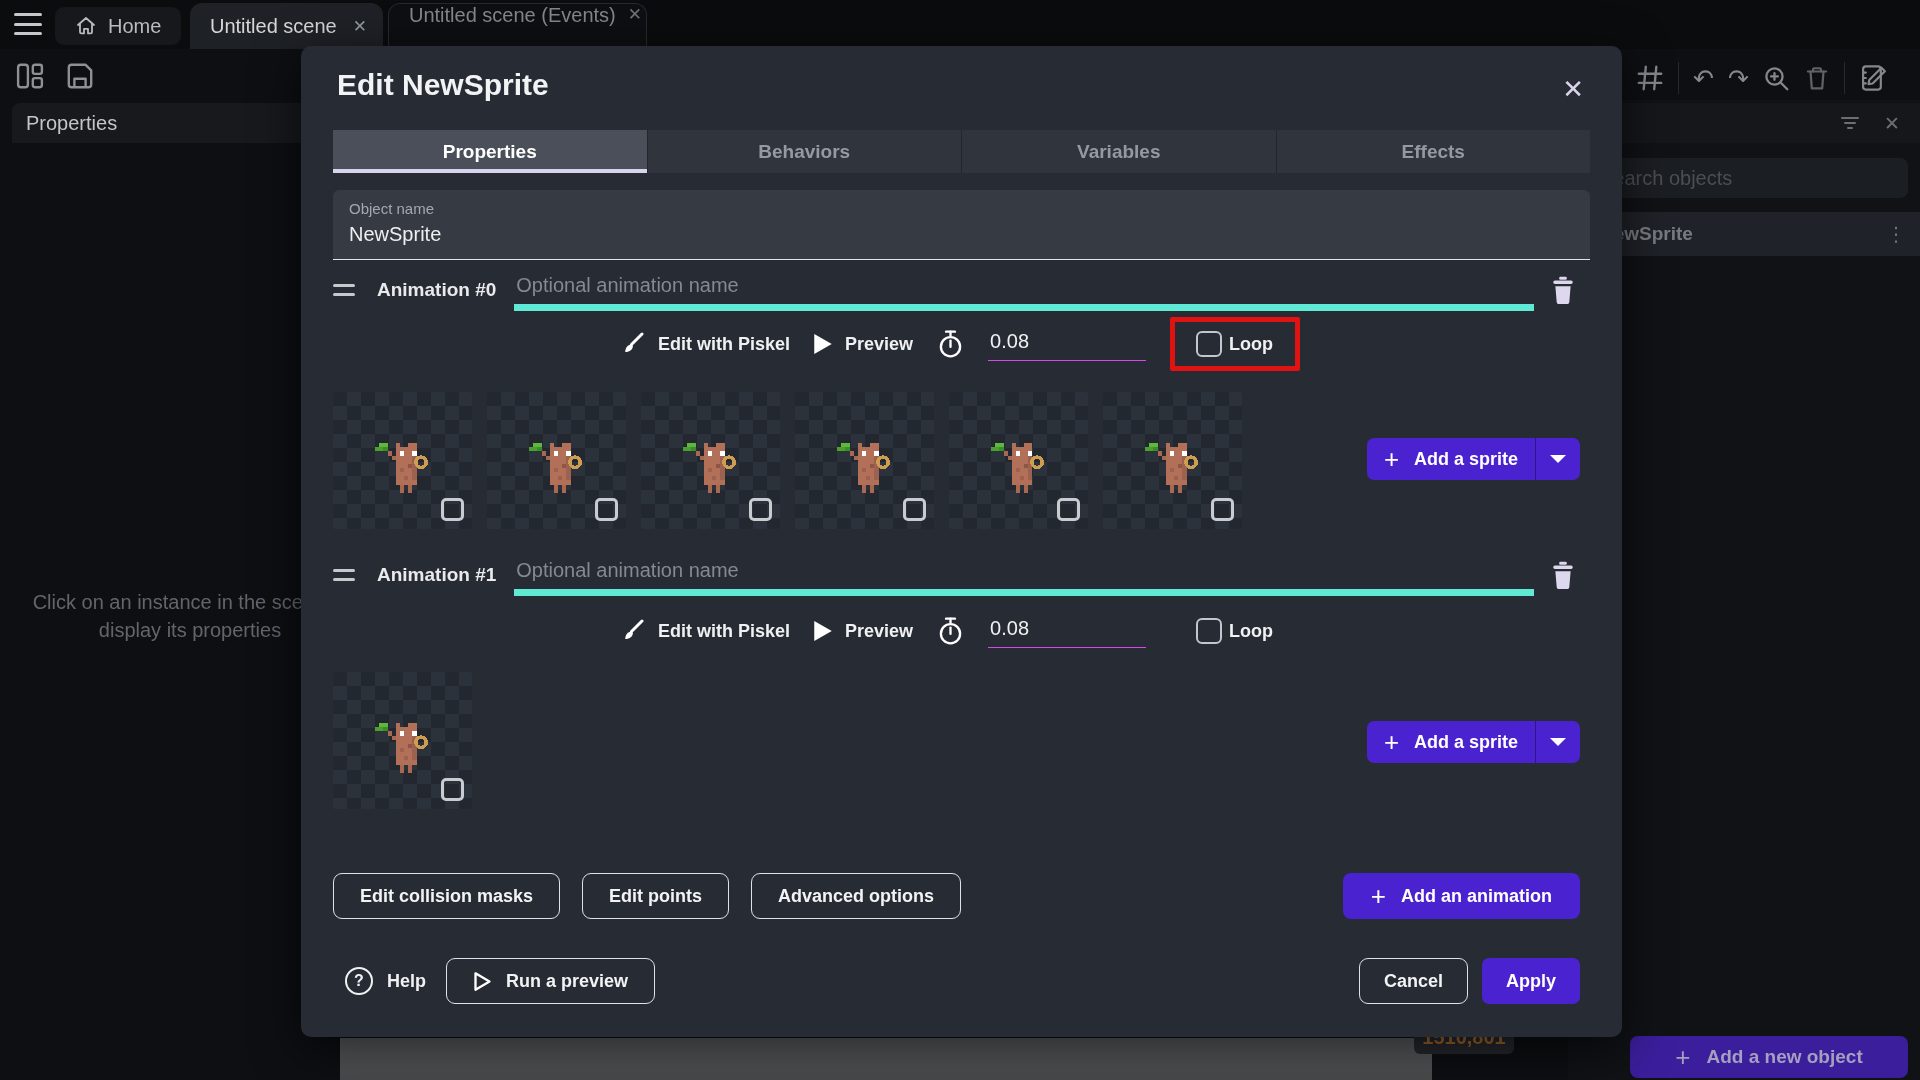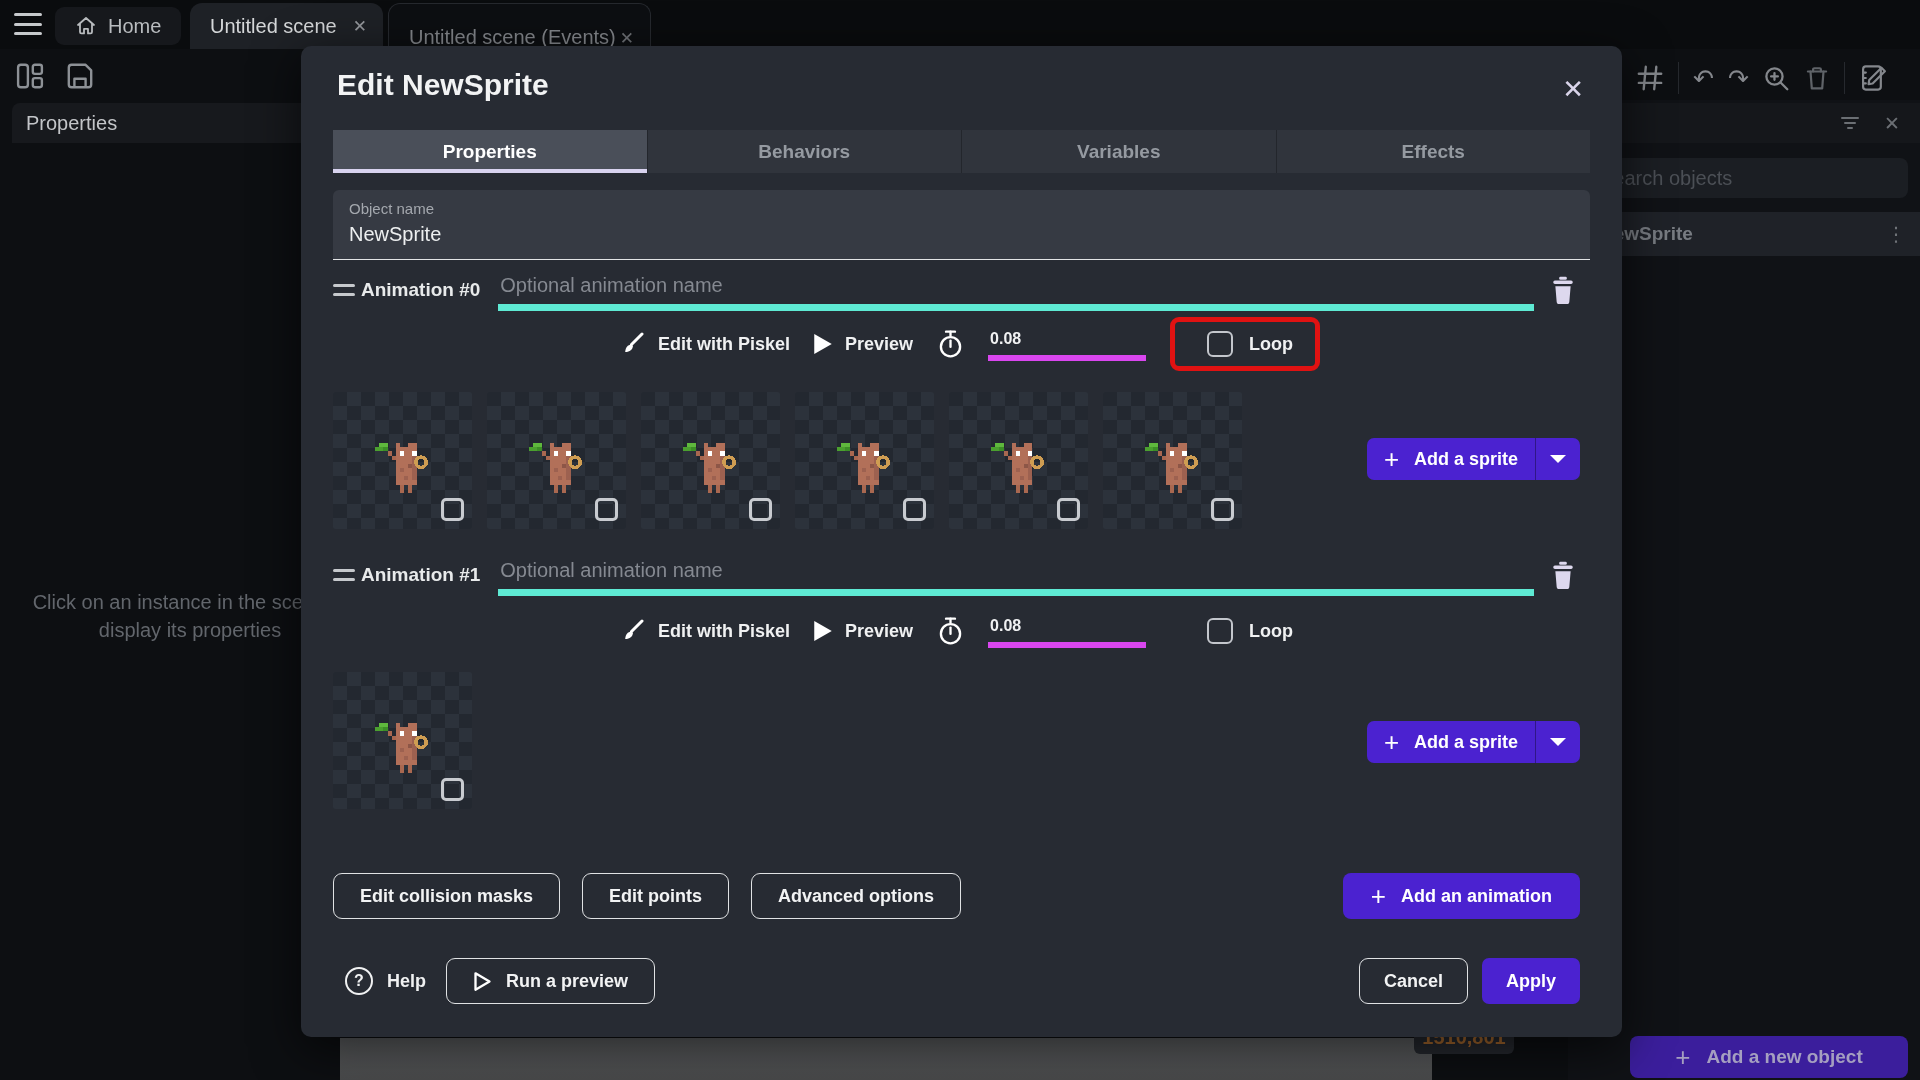--- a/index.html
+++ b/index.html
@@ -6,21 +6,21 @@
   html,body { width:1920px; height:1080px; overflow:hidden; }
   body { background:#0d0f12; font-family:"Liberation Sans", sans-serif; position:relative; }
   svg { display:block; }
 
   
   .topbar { position:absolute; left:0; top:0; width:1920px; height:49px; background:#0a0c0e; }
   .hamburger { position:absolute; left:14px; top:13px; width:28px; height:22px; display:flex; flex-direction:column; justify-content:space-between; cursor:pointer; }
   .hamburger div { height:3px; background:#c6c9cc; border-radius:2px; }
   .home-tab { position:absolute; left:55px; top:7px; height:38px; padding:0 20px; background:#16181c; border-radius:9px; display:flex; align-items:center; gap:11px; color:#b9bcbf; font-size:20px; }
   .scene-tab { position:absolute; left:190px; top:3px; height:46px; padding:0 16px 0 20px; background:#1e2126; border-radius:12px 12px 0 0; display:flex; align-items:center; gap:16px; color:#d5d7d9; font-size:20px; }
-  .events-tab { position:absolute; left:388px; top:3px; height:46px; padding:0 16px 0 20px; background:#0d0f12; border:1px solid #26292e; border-bottom:none; border-radius:12px 12px 0 0; display:flex; align-items:flex-end; gap:4px; color:#83868b; font-size:20px; }
+  .events-tab { position:absolute; left:388px; top:3px; height:46px; padding:0 4px 0 20px; background:#0d0f12; border:1px solid #26292e; border-bottom:none; border-radius:12px 12px 0 0; display:flex; align-items:flex-start; gap:12px; color:#83868b; font-size:20px; }
   .tab-close { color:#94979c; font-size:17px; cursor:pointer; }
   .events-tab .tab-close { color:#6f7277; }
 
   
   .tool-icon { color:#85898e; display:flex; align-items:center; justify-content:center; cursor:pointer; }
   .left-tools { position:absolute; left:16px; top:62px; display:flex; gap:22px; }
   .right-tools { position:absolute; left:1596px; top:62px; display:flex; align-items:center; gap:14px; }
   .tool-divider { width:1px; height:32px; background:#26292e; }
   .glyph-icon { font-size:25px; line-height:1; color:#84878c; }
 
@@ -56,29 +56,29 @@
   .dlg-tab.active { background:#4a4f59; color:#ffffff; }
   .dlg-tab.active::after { content:""; position:absolute; left:0; right:0; bottom:0; height:4px; background:#d8d3ef; }
 
   .objname { position:absolute; left:32px; top:144px; width:1257px; height:70px; background:#363a43; border-radius:6px 6px 0 0; border-bottom:1px solid #e3e4e6; padding:10px 16px; cursor:text; }
   .objname .fl { color:#a4a8ae; font-size:15px; }
   .objname .fv { color:#edeff0; font-size:20px; margin-top:6px; }
 
   .anim-header { position:absolute; left:32px; width:1243px; height:36px; display:flex; align-items:center; }
   .drag-handle { width:22px; height:12px; display:flex; flex-direction:column; justify-content:space-between; cursor:grab; }
   .drag-handle div { height:3px; background:#c6c9cd; border-radius:2px; }
-  .anim-label { color:#e8eaeb; font-size:19px; font-weight:bold; margin-left:6px; white-space:nowrap; }
+  .anim-label { color:#e8eaeb; font-size:19px; font-weight:bold; margin-left:22px; white-space:nowrap; }
   .anim-name-input { flex:1; margin-left:18px; margin-right:16px; background:transparent; border:none; border-bottom:7px solid #5eead4; outline:none; color:#dadce0; font-size:20px; padding:4px 2px 7px; font-family:"Liberation Sans", sans-serif; }
   .anim-name-input::placeholder { color:#858991; }
   .trash-btn { cursor:pointer; }
 
   .piskel-row { position:absolute; left:320px; right:42px; height:60px; display:flex; align-items:center; justify-content:flex-start; }
   .link-btn { display:flex; align-items:center; gap:13px; color:#f0f1f2; font-size:18px; font-weight:bold; cursor:pointer; white-space:nowrap; }
-  .time-input { width:158px; background:transparent; border:none; border-bottom:6px solid #d946ef; outline:none; color:#f0f1f2; font-size:16px; padding:2px 2px 7px; font-family:"Liberation Sans", sans-serif;font-weight:bold; }
-  .loop-box { display:flex; align-items:center; gap:16px; padding:9px 22px 9px 32px; border:5px solid transparent; border-radius:9px; }
+  .time-input { width:158px; background:transparent; border:none; border-bottom:1px solid #d946ef; outline:none; color:#f0f1f2; font-size:20px; padding:2px 2px 7px; font-family:"Liberation Sans", sans-serif; }
+  .loop-box { display:flex; align-items:center; gap:7px; padding:9px 22px 9px 21px; border:5px solid transparent; border-radius:2px; }
   .loop-box.hl { border-color:#e01212; }
   .checkbox { width:26px; height:26px; border:2.5px solid #c3c6cc; border-radius:6px; cursor:pointer; }
   .loop-label { color:#f0f1f2; font-size:18px; font-weight:bold; }
   .pr-gap-lg { margin-left:24px; } .pr-gap-md { margin-left:24px; }
 
   .thumbs { position:absolute; left:32px; height:137px; display:flex; gap:15px; }
   .thumb { position:relative; width:139px; height:137px; border-radius:3px; cursor:pointer;
     background-image:conic-gradient(#2c323b 25%, #232830 0 50%, #2c323b 0 75%, #232830 0);
     background-size:28px 28px; }
   .thumb svg { position:absolute; left:37px; top:47px; }

